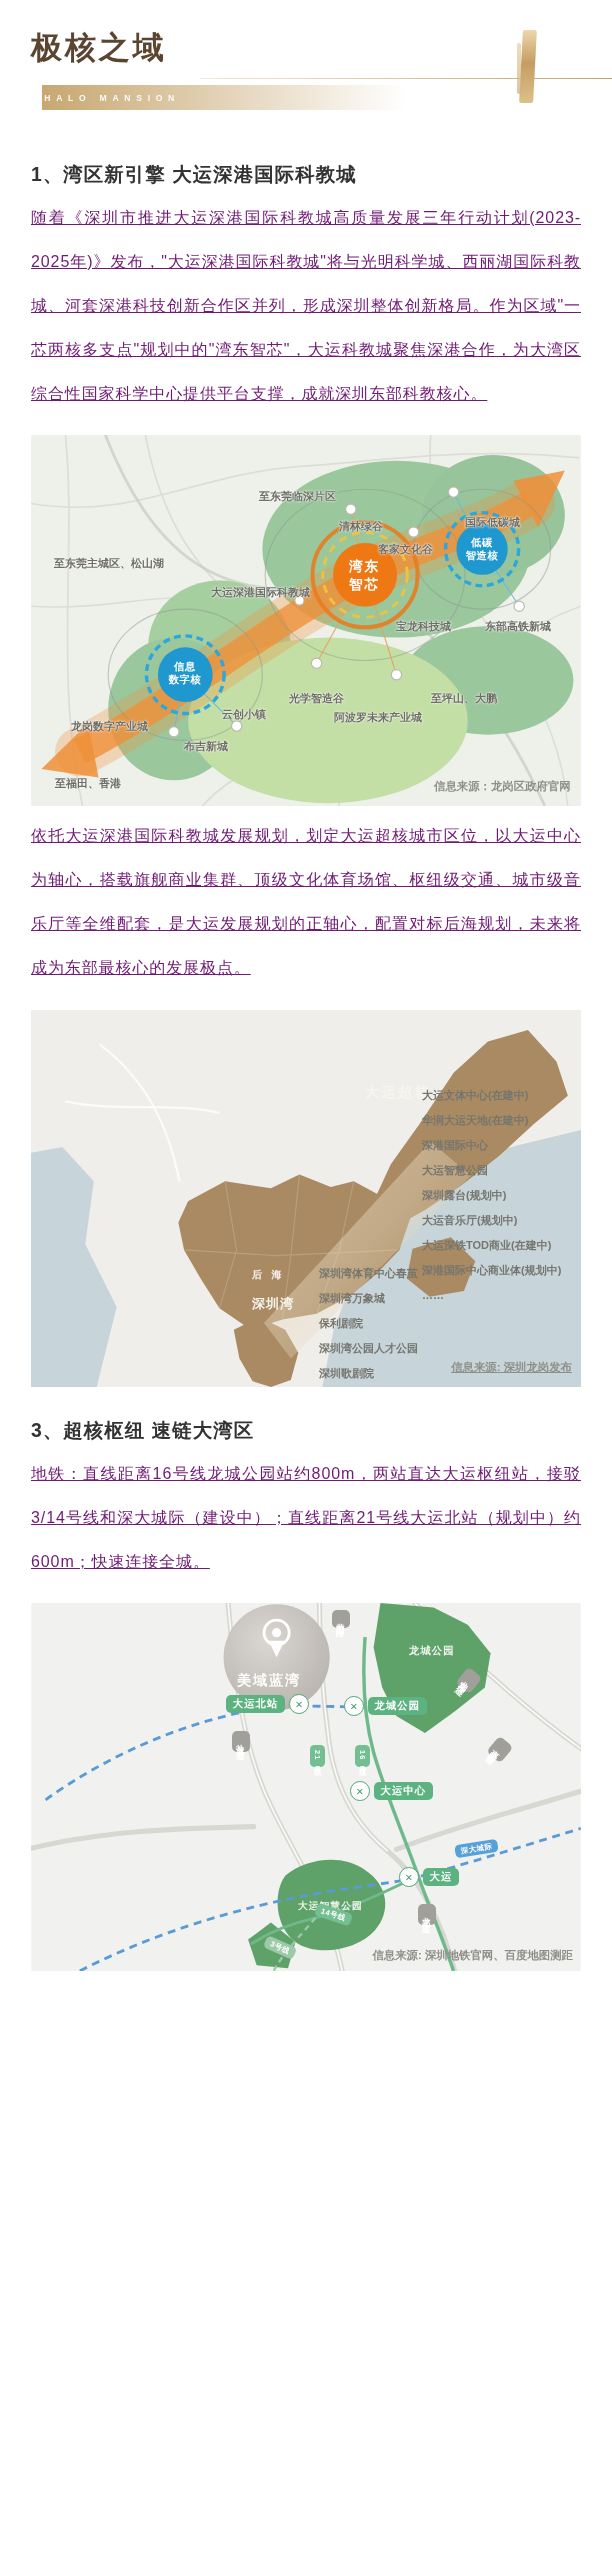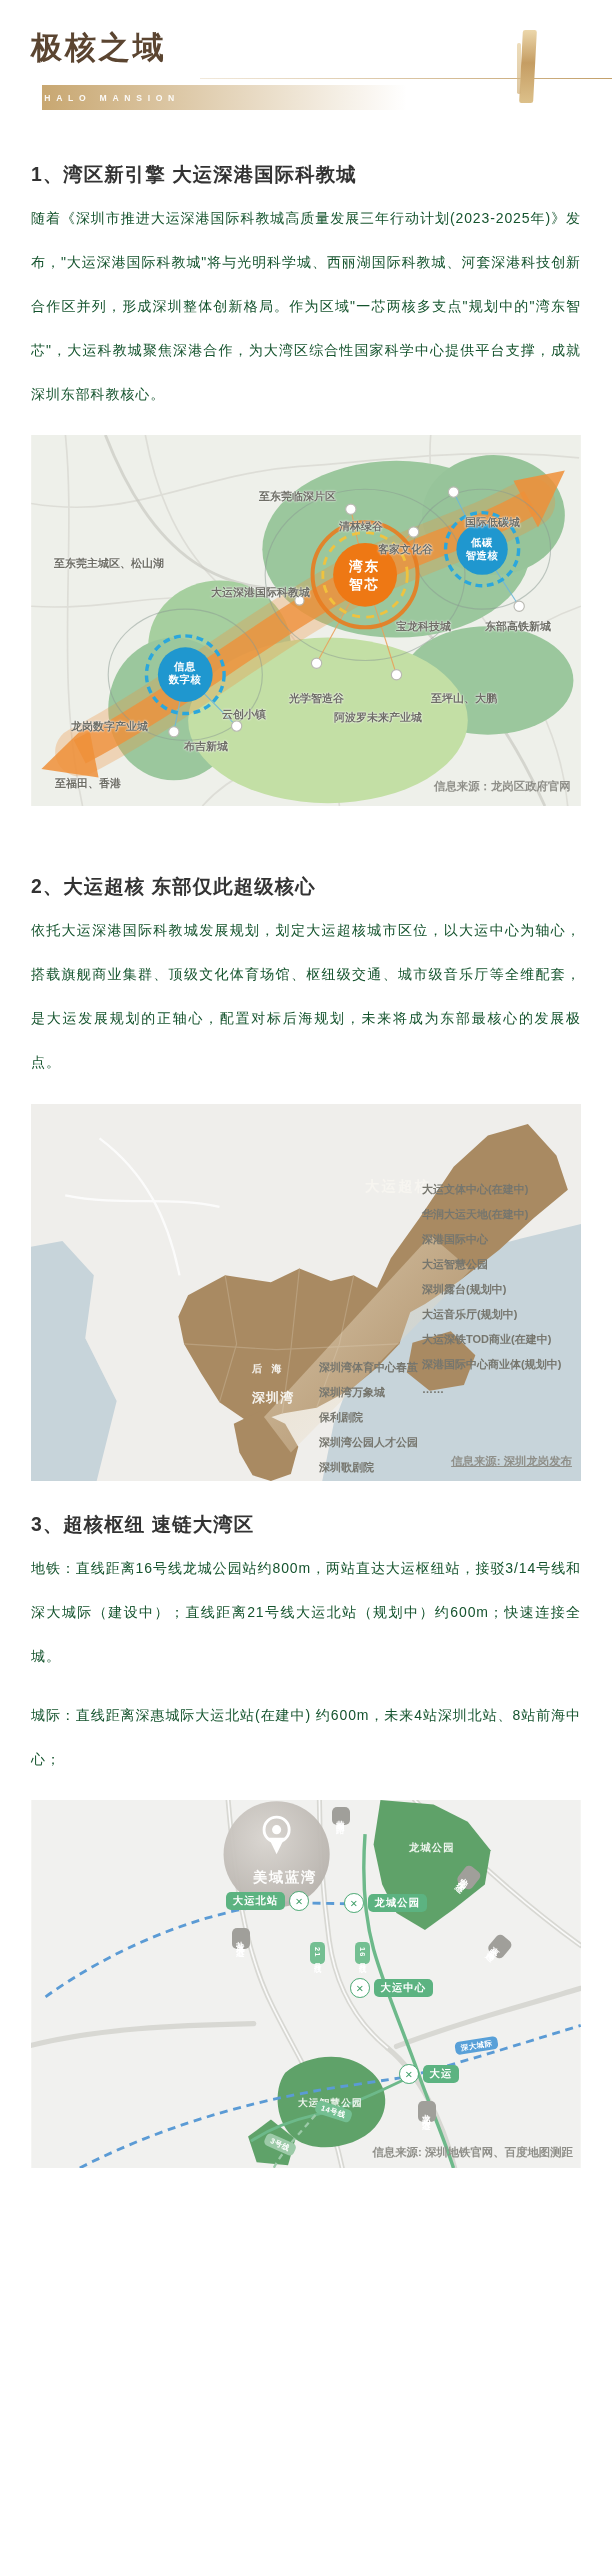--- a/index.html
+++ b/index.html
@@ -15,21 +15,21 @@
   .gold-band{position:absolute;left:31px;top:85px;width:365px;height:25px;
     background:linear-gradient(to right,#c8a771,rgba(255,255,255,0));display:flex;align-items:center;margin-left:11px;}
   .gold-band span{color:rgba(255,255,255,.92);font-size:8.6px;letter-spacing:5.7px;font-weight:700;padding-left:2.3px;}
   .brush{position:absolute;left:521px;top:30px;width:13.7px;height:73px;border-radius:2.3px;
     background:linear-gradient(to bottom,#ecd7ab,#c59d63 45%,#dcc08a);transform:skewX(-3deg);}
   .brush2{position:absolute;left:517px;top:43px;width:4px;height:51px;border-radius:1.7px;
     background:linear-gradient(to bottom,#e6cf9f,#cfae78);opacity:.7;}
 
   
   .sec-heading{font-size:19.4px;font-weight:700;color:#333;letter-spacing:1.1px;margin:0;}
-  .body-text{font-size:14px;line-height:44px;letter-spacing:0.9px;text-align:justify;margin:0;color:#14532d;}
+  .body-text{font-size:16px;line-height:44px;letter-spacing:0.9px;text-align:justify;margin:0;color:#701a75;text-decoration:underline;}
   .h1{margin-top:50px;}
   .h2{margin-top:67px;}
   .h3{margin-top:30px;}
   .p-after-h{margin-top:8px;}
   .p-gap{margin-top:15px;}
 
   
   .map{position:relative;margin:19.4px 31px 0 31px;width:550px;overflow:hidden;}
   .map svg{display:block;}
   .mlabel{position:absolute;font-size:11px;color:#6e6e66;font-weight:600;white-space:nowrap;
@@ -168,21 +168,20 @@
   <div class="mlabel" style="left:303px;top:275px;">阿波罗未来产业城</div>
   <div class="mlabel" style="left:191px;top:272px;">云创小镇</div>
   <div class="mlabel" style="left:40px;top:284px;">龙岗数字产业城</div>
   <div class="mlabel" style="left:153px;top:304px;">布吉新城</div>
   <div class="mlabel" style="left:24px;top:341px;">至福田、香港</div>
   <div class="src" style="right:10.3px;bottom:12.6px;">信息来源：龙岗区政府官网</div>
 </div>
 
 <div class="content">
 
-  <h2 class="sec-heading h2">2、大运超核 东部仅此超级核心</h2>
   <p class="body-text p-after-h">依托大运深港国际科教城发展规划，划定大运超核城市区位，以大运中心为轴心，搭载旗舰商业集群、顶级文化体育场馆、枢纽级交通、城市级音乐厅等全维配套，是大运发展规划的正轴心，配置对标后海规划，未来将成为东部最核心的发展极点。</p>
 </div>
 
 <div class="map" style="height:377px;">
   <svg width="550" height="377" viewBox="0 0 963 660">
     <rect width="963" height="660" fill="#efeeeb"></rect>
 
     <path d="M963,210 L860,235 L760,262 L690,300 L640,360 L600,420 L560,480 L530,560 L510,660 L963,660 Z" fill="#c7d4da"></path>
     <path d="M0,250 L55,240 L110,300 L95,410 L150,520 L115,660 L0,660 Z" fill="#c7d4da"></path>
     <path d="M690,300 L740,330 L700,380 L650,360 Z" fill="#c7d4da"></path>
@@ -231,21 +230,20 @@
     <div class="m2label" style="position:static;">深圳歌剧院</div>
 
   </div>
   <div class="src" style="right:9px;bottom:11.4px;text-decoration:underline;">信息来源: 深圳龙岗发布</div>
 </div>
 
 <div class="content">
 
   <h2 class="sec-heading h3">3、超核枢纽 速链大湾区</h2>
   <p class="body-text p-after-h">地铁：直线距离16号线龙城公园站约800m，两站直达大运枢纽站，接驳3/14号线和深大城际（建设中）；直线距离21号线大运北站（规划中）约600m；快速连接全城。</p>
-  <p class="body-text p-gap">城际：直线距离深惠城际大运北站(在建中) 约600m，未来4站深圳北站、8站前海中心；</p>
 </div>
 
 <div class="map" style="height:368px;margin-bottom:4.6px;">
   <svg width="550" height="368" viewBox="0 0 963 645">
     <rect width="963" height="645" fill="#f1f1ef"></rect>
 
     <g stroke="#d8d8d3" stroke-width="9" fill="none" stroke-linecap="round">
       <path d="M505,0 C505,90 512,170 522,245 C534,330 570,390 625,435"></path>
       <path d="M345,0 C356,130 372,260 422,360 C470,458 520,525 545,645"></path>
       <path d="M672,0 C760,90 860,180 963,255"></path>
@@ -277,21 +275,21 @@
         <stop offset="1" stop-color="#b2ada7"></stop>
     </radialGradient>
     <circle cx="430" cy="95" r="93" fill="url(#pinball)" opacity="0.96"></circle>
     <g>
       <circle cx="430" cy="52" r="22" fill="none" stroke="#ffffff" stroke-width="5"></circle>
       <circle cx="430" cy="52" r="8" fill="#ffffff"></circle>
       <path d="M430,95 L416,66 L444,66 Z" fill="#ffffff"></path>
     </g>
   </svg>
 
-  <div class="pin-label" style="left:222px;top:68px;">美域蓝湾</div>
+  <div class="pin-label" style="left:206px;top:68px;">美域蓝湾</div>
   <div class="park-label" style="left:378px;top:41px;font-size:10.3px;">龙城公园</div>
   <div class="park-label" style="left:267px;top:297px;">大运智慧公园</div>
 
   <div class="station" style="left:195px;top:91px;flex-direction:row-reverse;">
     <span class="st-icon">✕</span>
     <span class="pill-green">大运北站</span>
   </div>
   <div class="station" style="left:313px;top:93px;">
     <span class="st-icon">✕</span>
     <span class="pill-green">龙城公园</span>

